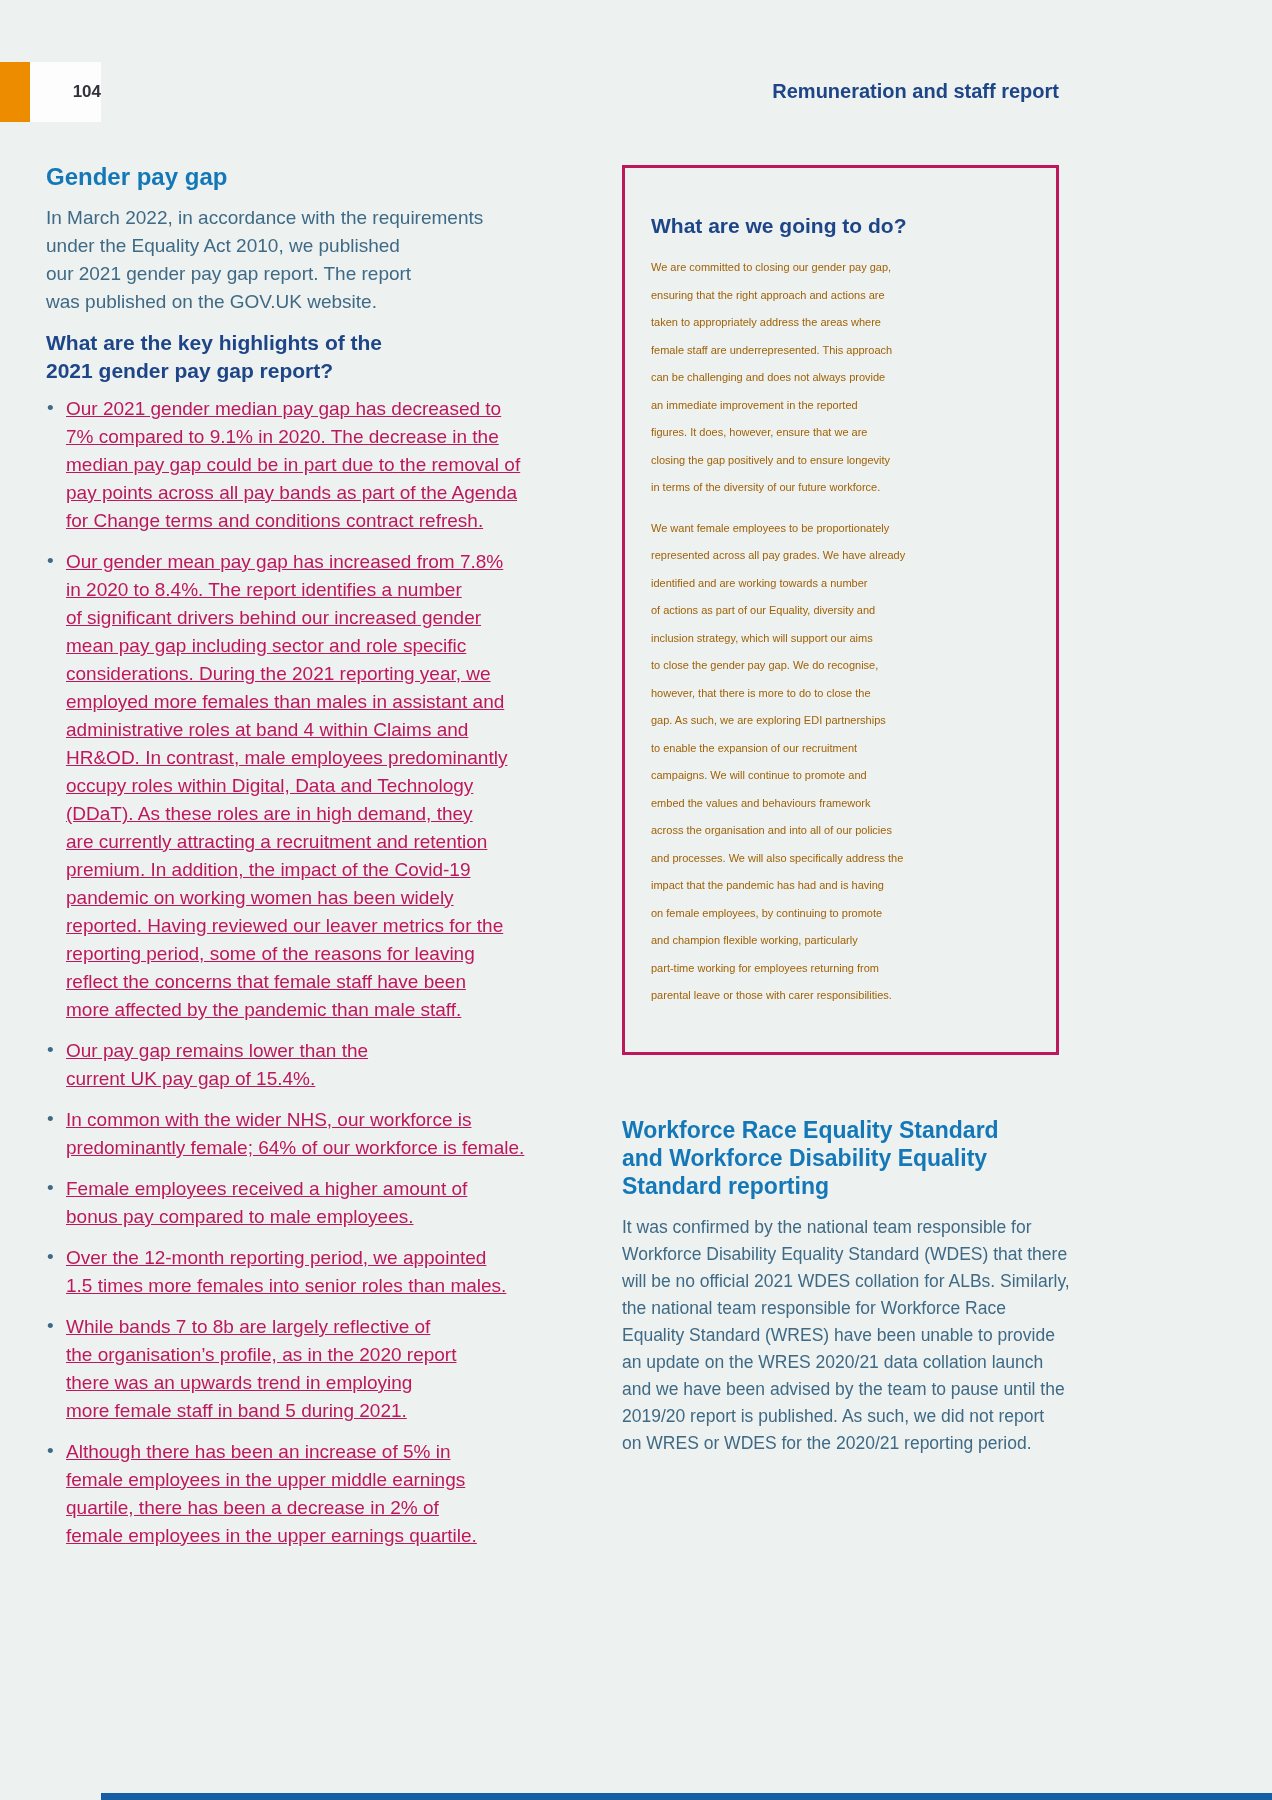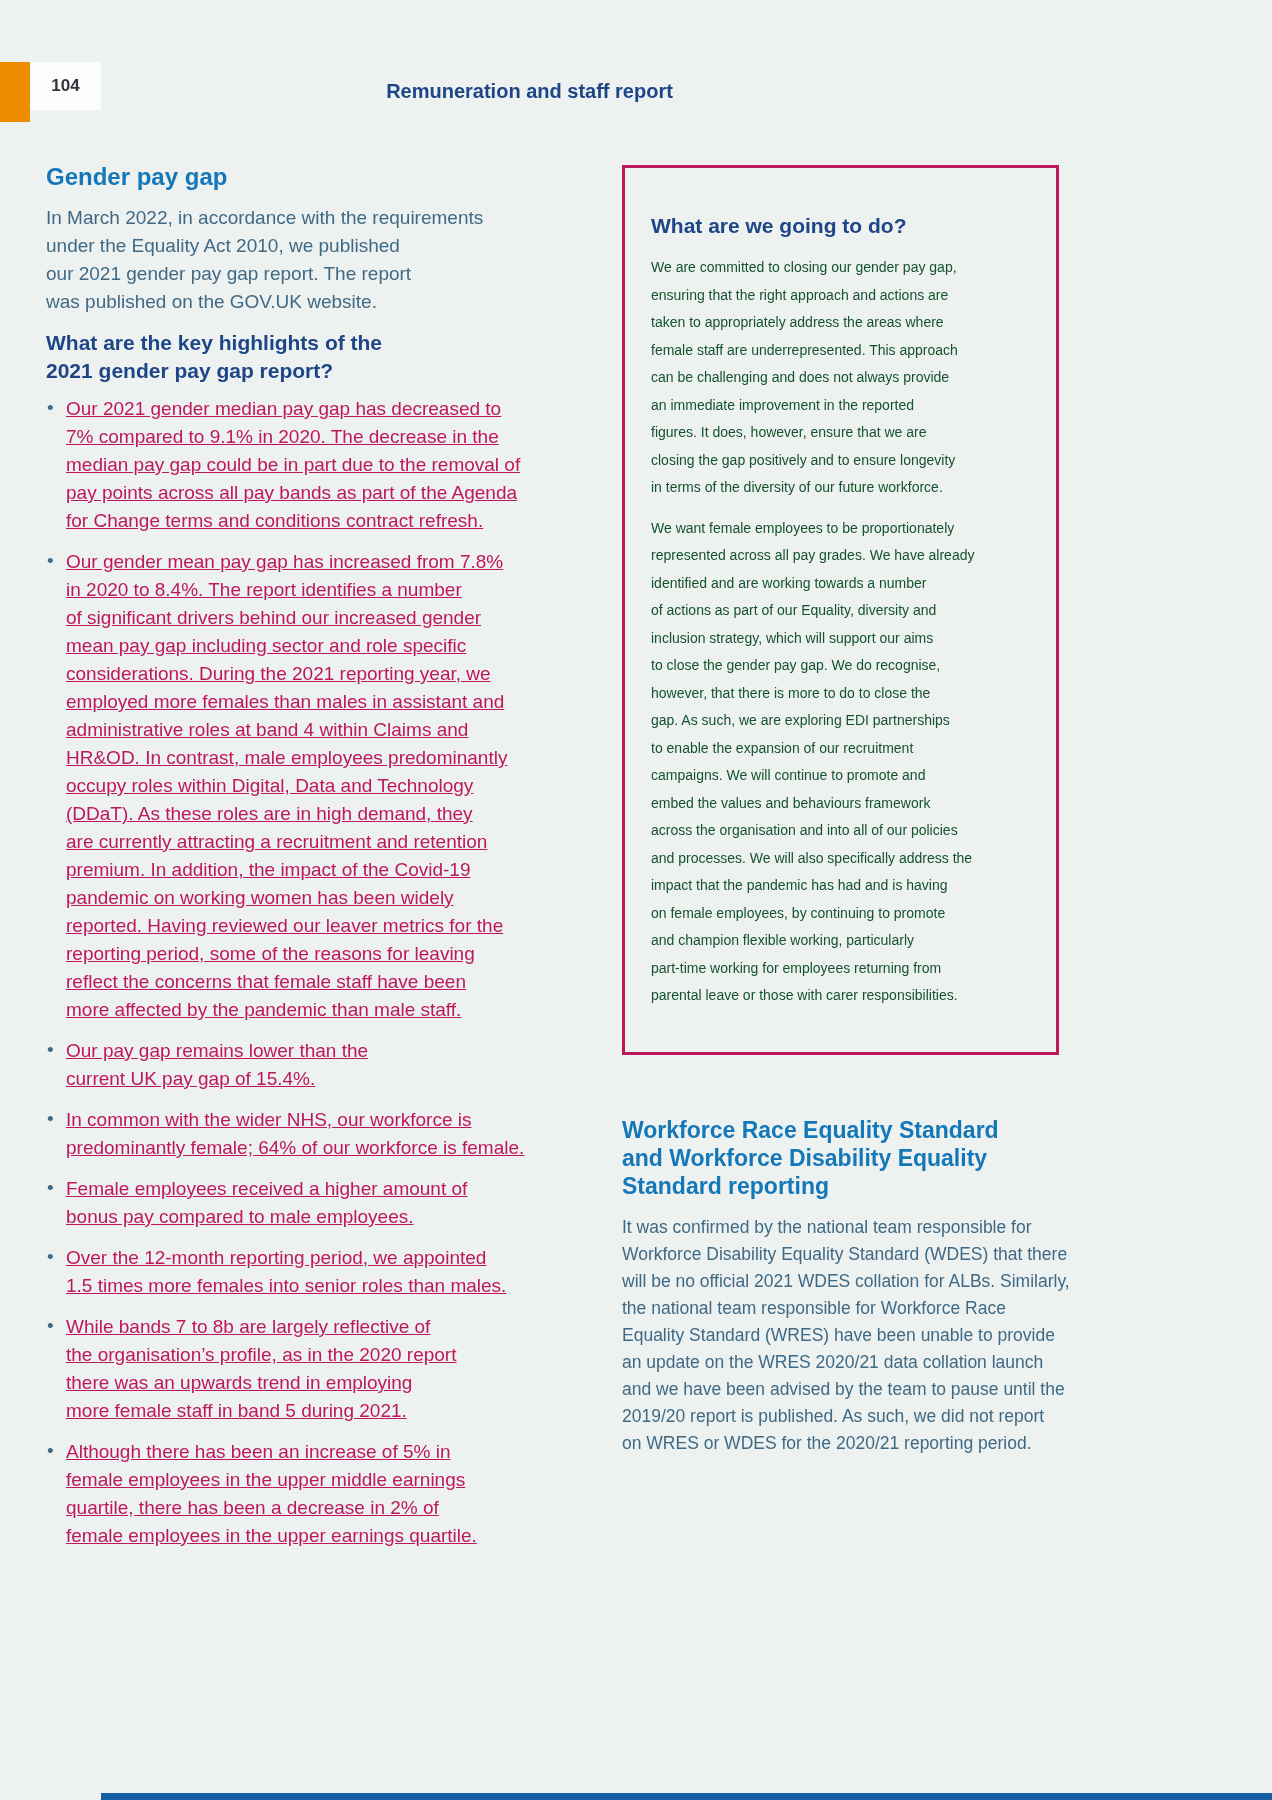--- a/index.html
+++ b/index.html
@@ -1,44 +1,44 @@
 <!DOCTYPE html>
 <html><head>
 <meta charset="utf-8">
 <style>
   html,body{margin:0;padding:0;}
   body{font-family:"Liberation Sans", sans-serif;}
   #page{position:relative;width:1272px;height:1800px;background:#edf1f0;overflow:hidden;}
 
   
   .tab-orange{position:absolute;left:0;top:62px;width:30px;height:60px;background:#ee8c00;}
-  .tab-white{position:absolute;left:30px;top:62px;width:71px;height:48px;background:#fdfdfd;
-             display:flex;align-items:center;justify-content:center;
+  .tab-white{position:absolute;left:30px;top:62px;width:71px;height:60px;background:#fdfdfd;
+             display:flex;align-items:center;justify-content:flex-end;
              font-size:17px;font-weight:bold;color:#33333b;}
 
   
-  .run-head{position:absolute;top:80px;left:0;width:1059px;text-align:center;
+  .run-head{position:absolute;top:80px;left:0;width:1059px;text-align:right;
             font-size:20px;font-weight:bold;color:#1d4587;}
 
   
   .left-col{position:absolute;left:46px;top:160px;width:560px;}
   .h-blue{font-size:24px;line-height:34px;font-weight:bold;color:#1478b8;margin:0 0 10px 0;}
   .intro{font-size:19px;line-height:28px;color:#3f6a85;white-space:pre-line;margin:0 0 13px 0;}
   .subhead{font-size:21px;line-height:28px;font-weight:bold;color:#1d4587;
            white-space:pre-line;margin:0 0 10px 0;}
   ul.bullets{margin:0;padding:0;list-style:none;}
   ul.bullets li{position:relative;padding-left:20px;margin:0 0 13px 0;
                 font-size:19px;line-height:28px;color:#be185d;white-space:pre-line;text-decoration:underline;}
   ul.bullets li::before{content:"\2022";position:absolute;left:1px;top:-1px;color:#3f6a85;}
 
   
   .callout{position:absolute;left:622px;top:165px;width:437px;height:890px;
            border:3px solid #be185d;box-sizing:border-box;padding:44px 22px 0 26px;}
   .callout h2{font-size:21px;line-height:28px;font-weight:bold;color:#1d4587;margin:0 0 14px 0;}
-  .callout p{font-size:14px;line-height:27.5px;color:#14532d;white-space:pre-line;margin:0 12px 13px 0;}
+  .callout p{font-size:11px;line-height:27.5px;color:#a16207;white-space:pre-line;margin:0 12px 13px 0;}
 
   
   .right-sec{position:absolute;left:622px;top:1108px;width:450px;margin-top:8px;}
   .right-sec h2{font-size:23px;line-height:28px;font-weight:bold;color:#1478b8;
                 white-space:pre-line;margin:0 0 14px 0;}
   .right-sec .body{font-size:17.5px;line-height:27px;color:#3f6a85;white-space:pre-line;margin:0;}
 
   
   .bottom-bar{position:absolute;left:101px;right:0;bottom:0;height:7px;background:#155da4;}
 </style>

